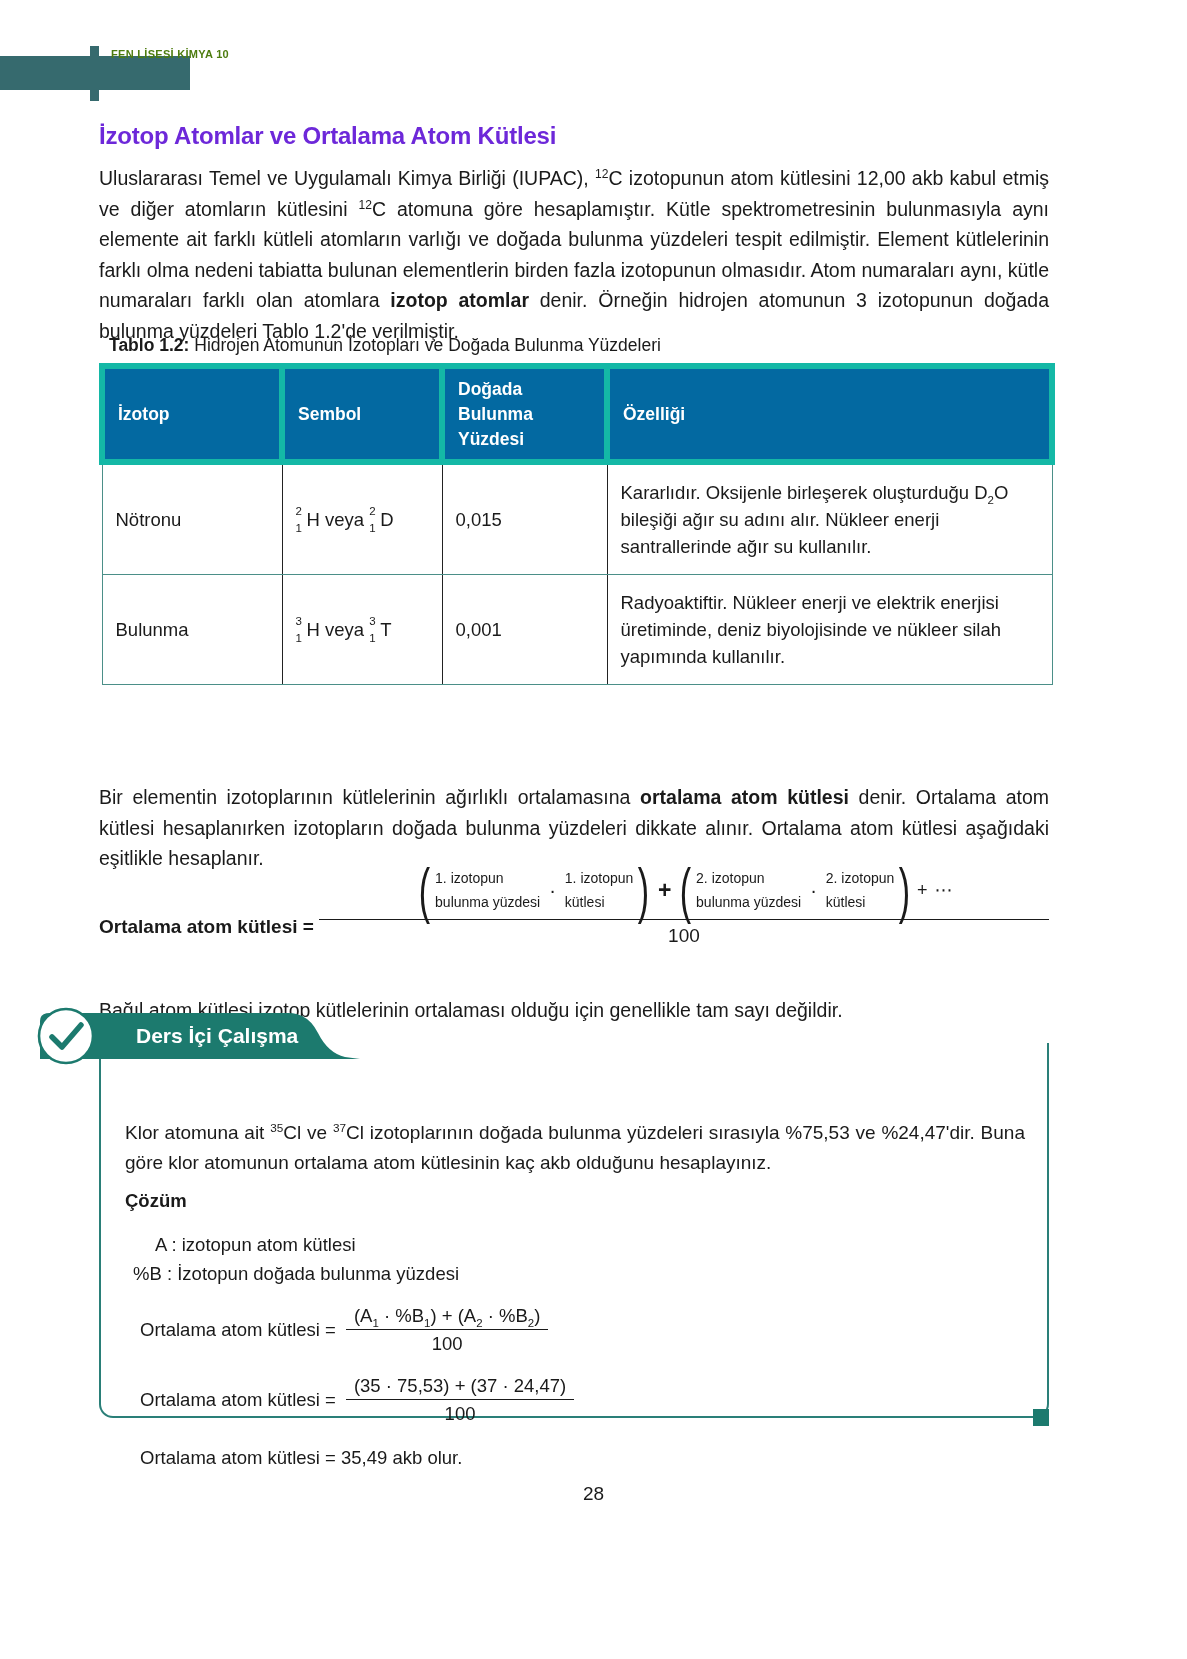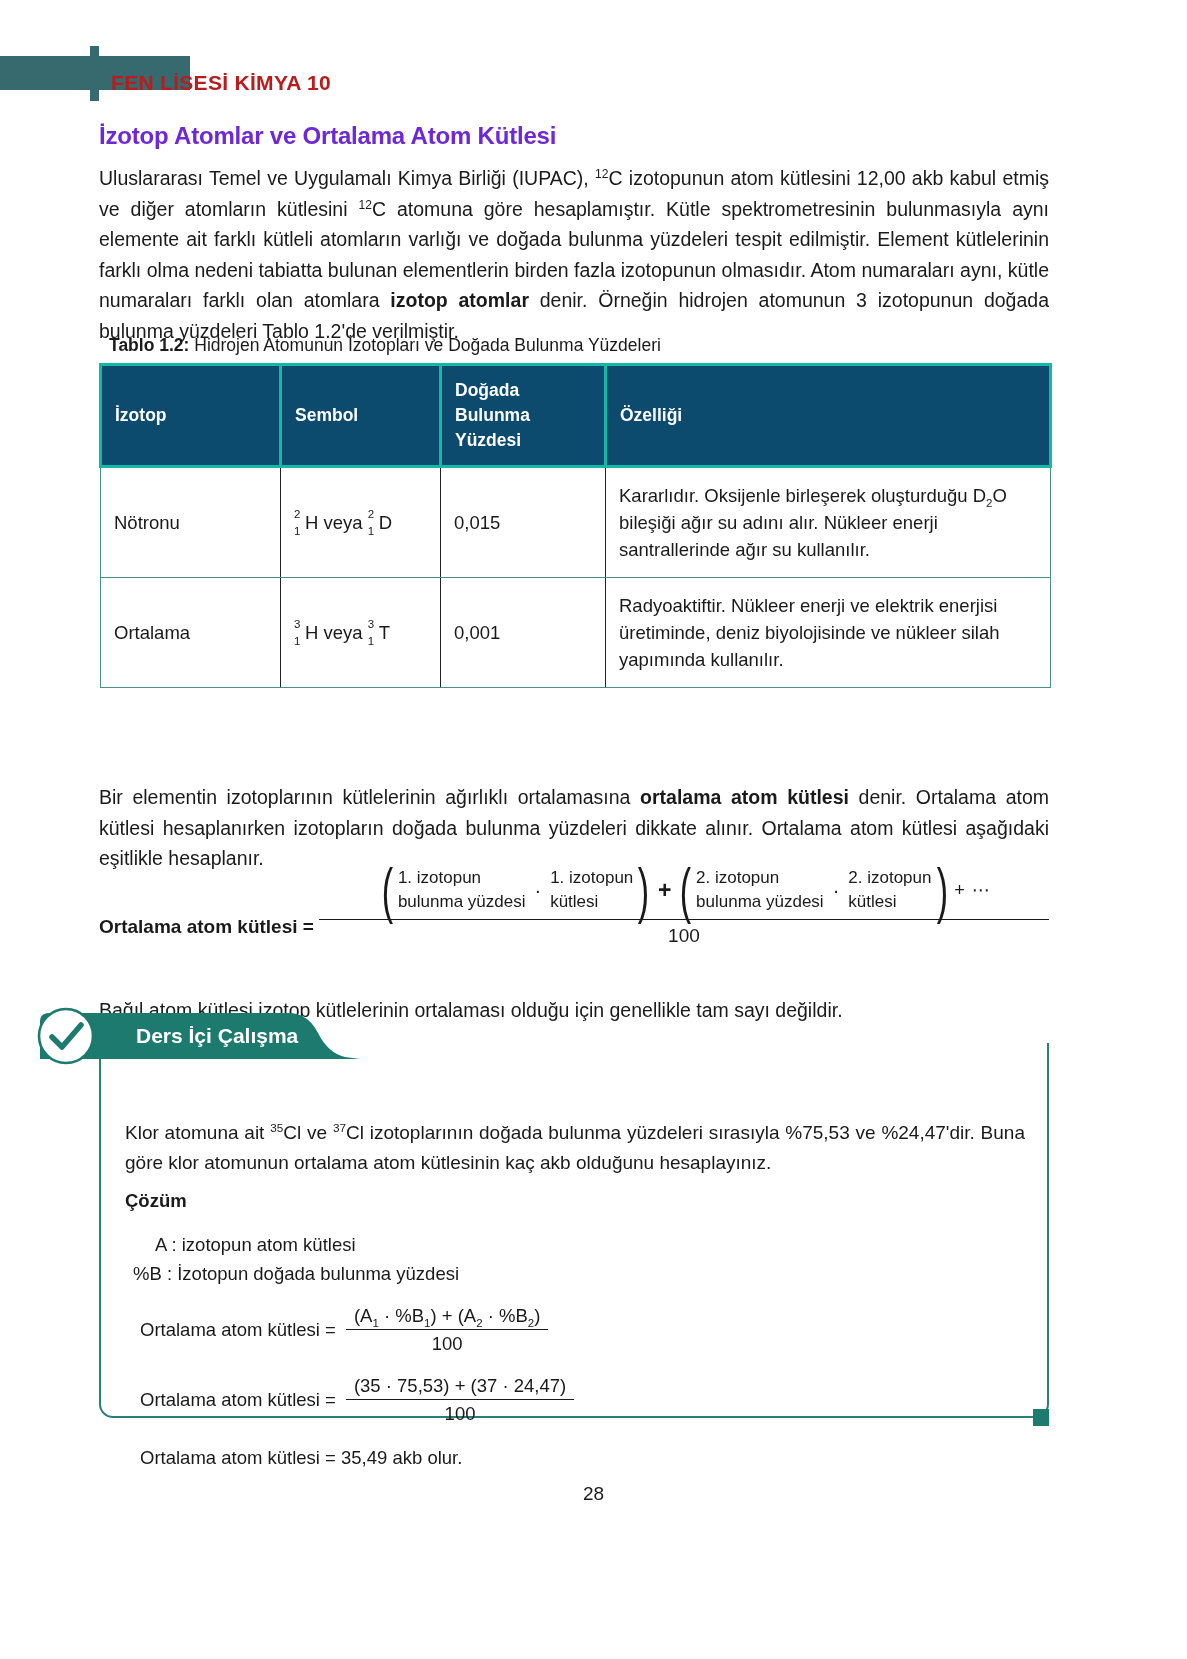--- a/index.html
+++ b/index.html
@@ -29,25 +29,25 @@
     position: absolute;
     left: 90px;
     top: 46px;
     width: 9px;
     height: 55px;
     background: #366a6e;
   }
   .header-title {
     position: absolute;
     left: 111px;
-    top: 71px;
-    font-size: 21px;
+    top: 48px;
+    font-size: 11px;
     font-weight: bold;
     letter-spacing: 0.3px;
-    color: #b91c1c;
+    color: #4d7c0f;
   }
 
   
   .page {
     position: absolute;
     left: 99px;
     top: 0;
     width: 950px;
   }
 
@@ -89,28 +89,28 @@
   table.iso-table {
     position: absolute;
     left: 0;
     top: 363px;
     width: 950px;
     border-collapse: collapse;
     font-size: 17.5px;
     table-layout: fixed;
   }
   table.iso-table th {
-    background: #0c4a6e;
+    background: #0369a1;
     color: #ffffff;
     font-weight: bold;
     text-align: left;
     vertical-align: middle;
-    padding: 12px 13px;
+    padding: 6px 13px;
     font-size: 17.5px;
-    border: 3px solid #14b8a6;
+    border: 6px solid #14b8a6;
     height: 96px;
     box-sizing: border-box;
     line-height: 25px;
   }
   table.iso-table td {
     border: 1px solid #4b8f88;
     padding: 14px 13px;
     vertical-align: middle;
     line-height: 27px;
     font-size: 18.5px;
@@ -184,21 +184,21 @@
   .paren {
     font-size: 62px;
     font-weight: 300;
     line-height: 0.82;
     display: inline-block;
     transform: scaleX(0.55);
   }
   .twoline {
     display: inline-block;
     line-height: 24px;
-    font-size: 17px;
+    font-size: 14px;
     white-space: nowrap;
   }
   .dotop { margin: 0 9px; font-size: 20px; }
   .plus { margin: 0 4px; font-size: 23px; font-weight: bold; }
   .ellip { margin-left: 2px; font-size: 18px; letter-spacing: 1px;}
 
   #par-bagil { left: 0; top: 995px; width: 950px; }
 
   
   .exercise-box {
@@ -342,21 +342,21 @@
       </tr>
     </thead>
     <tbody>
       <tr>
         <td class="cell-sep">Nötronu</td>
         <td class="cell-sep"><span class="nuc"><span class="mass">2</span><span class="atno">1</span>H</span> veya <span class="nuc"><span class="mass">2</span><span class="atno">1</span>D</span></td>
         <td class="cell-sep">0,015</td>
         <td>Kararlıdır. Oksijenle birleşerek oluşturduğu D<sub class="sb">2</sub>O bileşiği ağır su adını alır. Nükleer enerji santrallerinde ağır su kullanılır.</td>
       </tr>
       <tr>
-        <td class="cell-sep">Ortalama</td>
+        <td class="cell-sep">Bulunma</td>
         <td class="cell-sep"><span class="nuc"><span class="mass">3</span><span class="atno">1</span>H</span> veya <span class="nuc"><span class="mass">3</span><span class="atno">1</span>T</span></td>
         <td class="cell-sep">0,001</td>
         <td>Radyoaktiftir. Nükleer enerji ve elektrik enerjisi üretiminde, deniz biyolojisinde ve nükleer silah yapımında kullanılır.</td>
       </tr>
     </tbody>
   </table>
 
   <div class="body-par" id="par-avg">Bir elementin izotoplarının kütlelerinin ağırlıklı ortalamasına <b>ortalama atom kütlesi</b> denir. Ortalama atom kütlesi hesaplanırken izotopların doğada bulunma yüzdeleri dikkate alınır. Ortalama atom kütlesi aşağıdaki eşitlikle hesaplanır.</div>
 
   <div class="formula-main">

